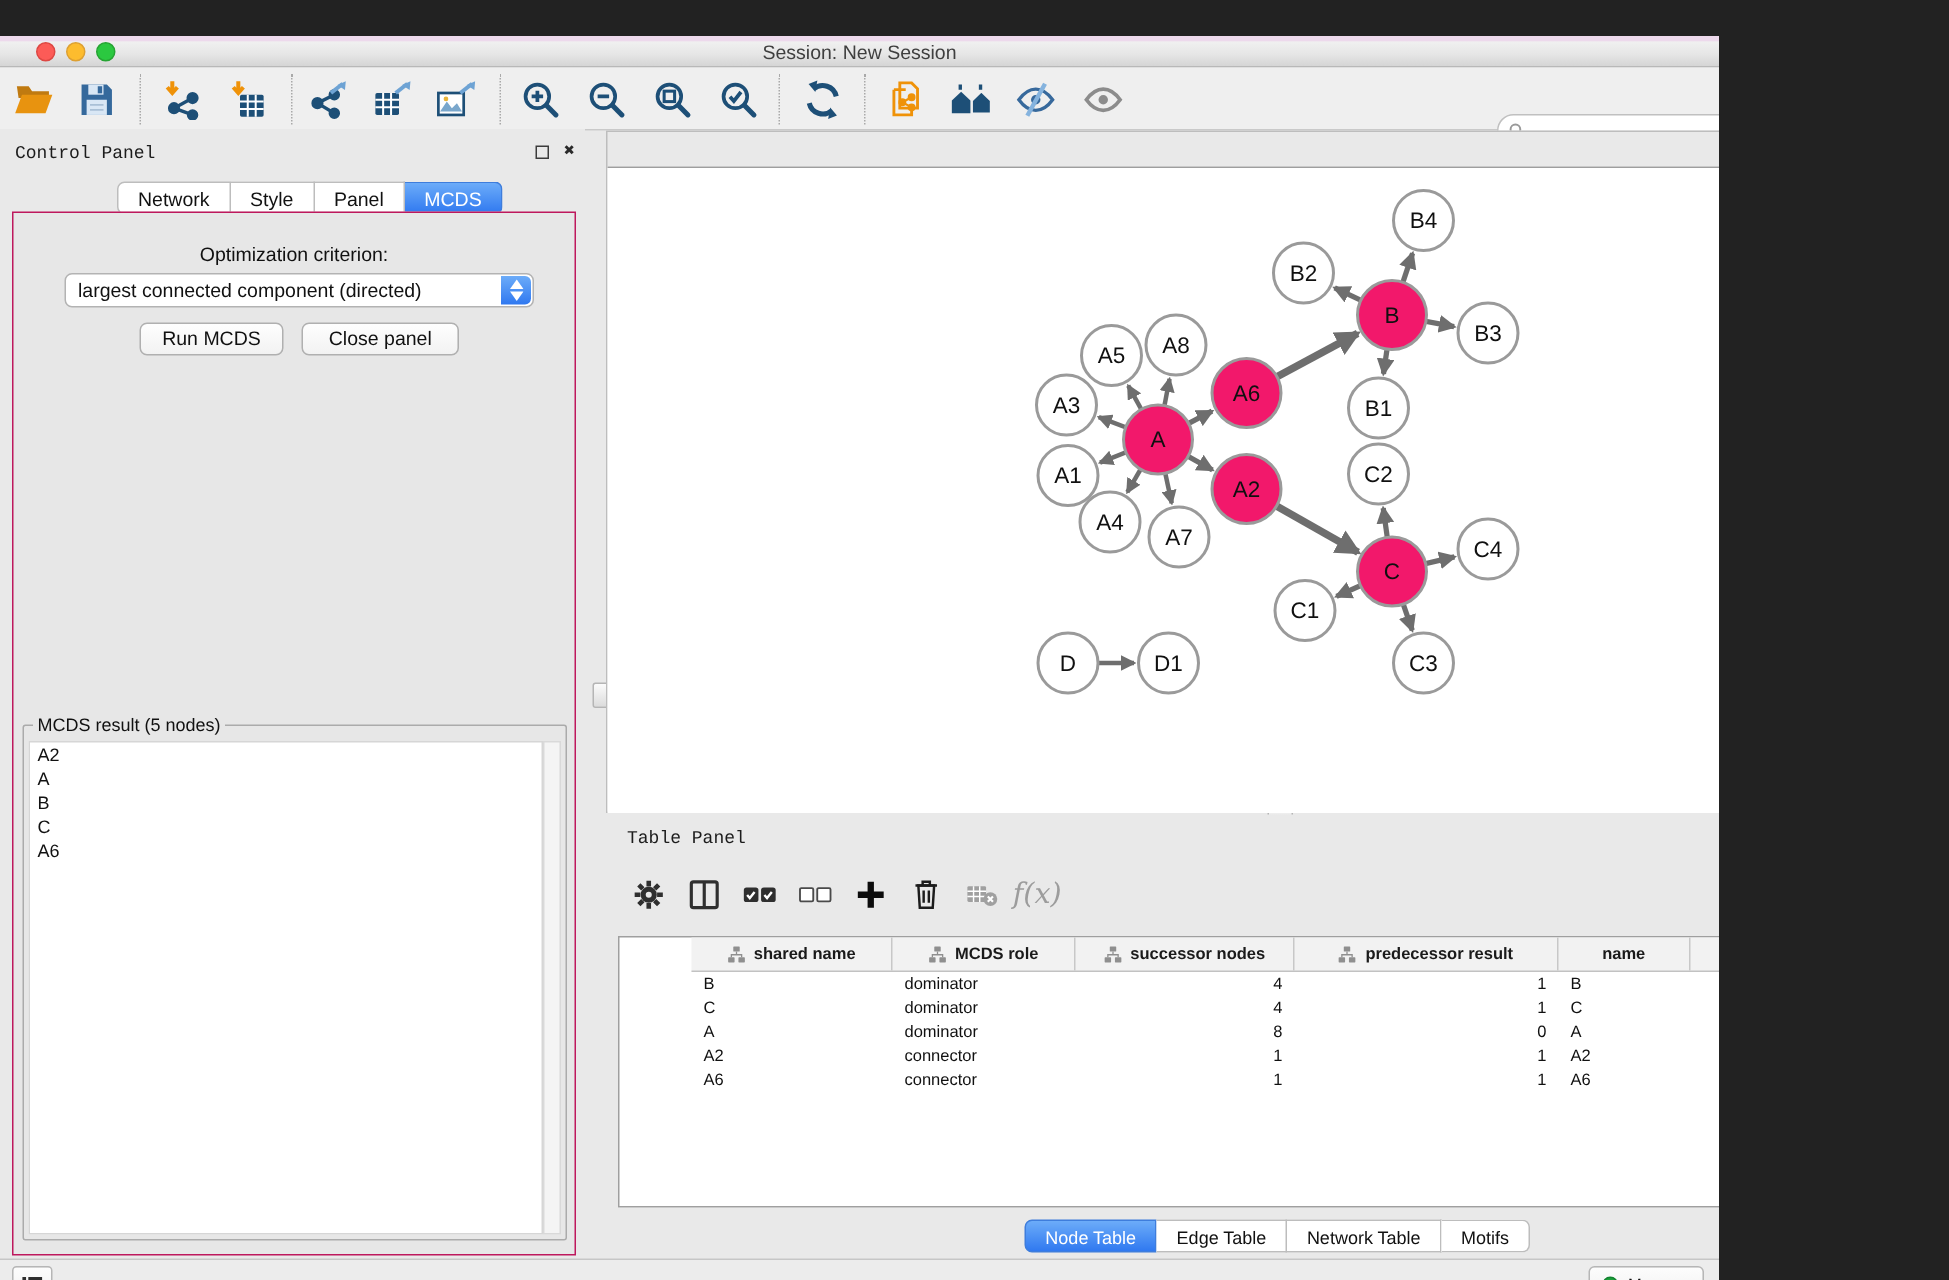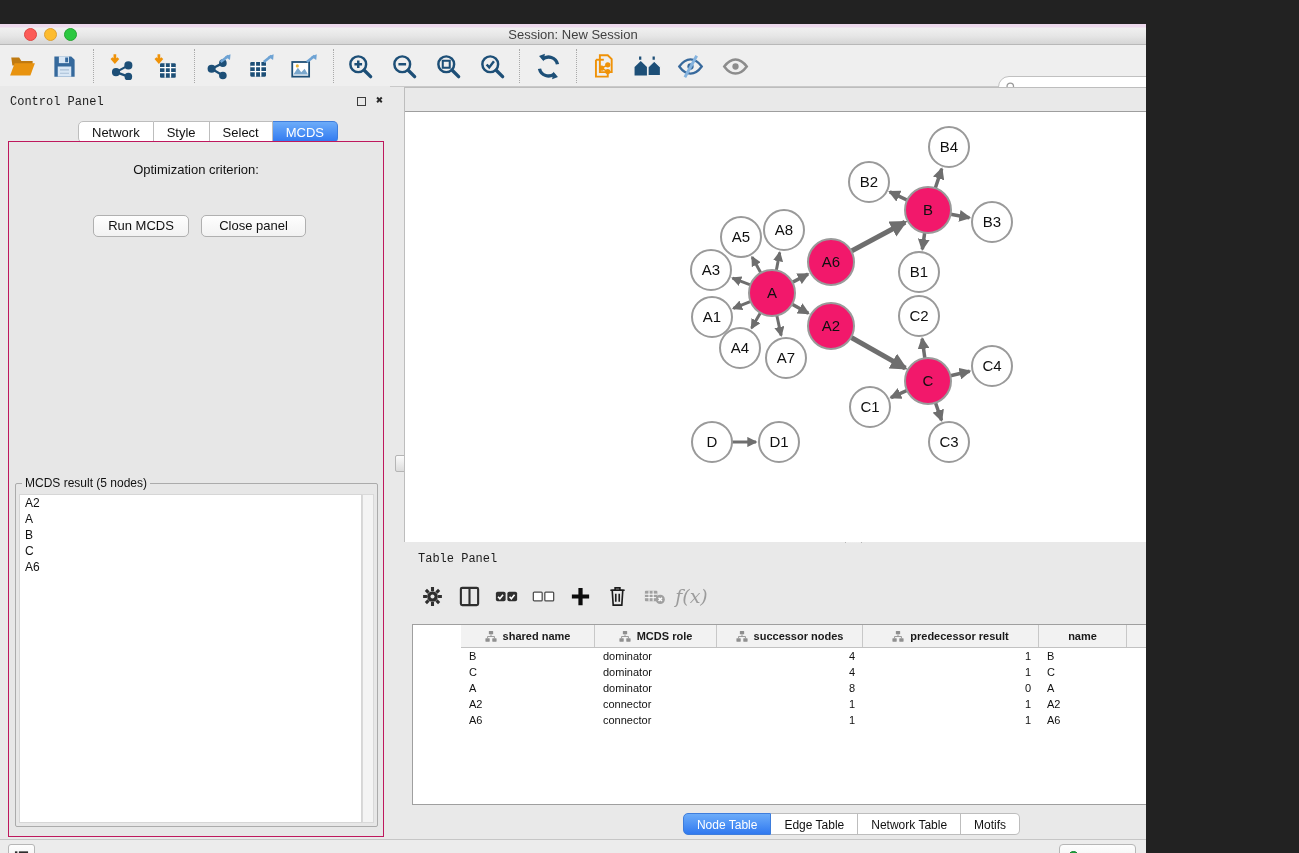--- a/index.html
+++ b/index.html
@@ -250,25 +250,36 @@
 
   <div class="control-panel">
     <div class="panel-header">
       <span class="panel-title">Control Panel</span>
       <span class="float-icon" style="left:357px"></span>
       <span class="close-icon" style="left:376px">✖</span>
     </div>
     <div class="seg-row" style="left:78px;top:35px" id="cp-tabs">
         <div class="seg">Network</div>
         <div class="seg">Style</div>
-        <div class="seg">Select</div>
+        <div class="seg">Panel</div>
         <div class="seg active">MCDS</div>
       </div>
     <div class="cp-content">
       <div class="opt-label">Optimization criterion:</div>
+      <div class="mac-select">
+        <span>largest connected component (directed)</span>
+        <span class="sel-stepper">
+          <svg viewBox="0 0 10 7">
+              <polygon points="5,0 10,7 0,7" fill="#fff"></polygon>
+            </svg>
+          <svg viewBox="0 0 10 7">
+              <polygon points="0,0 10,0 5,7" fill="#fff"></polygon>
+            </svg>
+        </span>
+      </div>
       <div class="mac-btn" style="left:84px;top:73px;width:96px">Run MCDS</div>
       <div class="mac-btn" style="left:192px;top:73px;width:105px">Close panel</div>
       <div class="groupbox">
         <span class="groupbox-title">MCDS result (5 nodes)</span>
         <div class="mcds-list" id="mcds-list">
             <div class="mcds-item">A2</div>
             <div class="mcds-item">A</div>
             <div class="mcds-item">B</div>
             <div class="mcds-item">C</div>
             <div class="mcds-item">A6</div>

